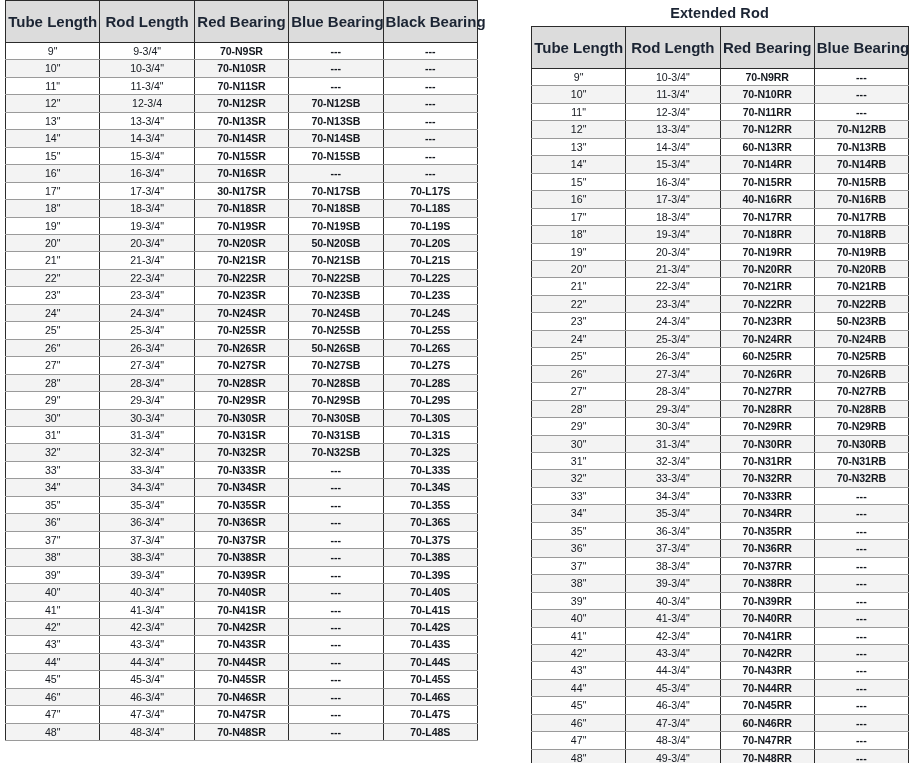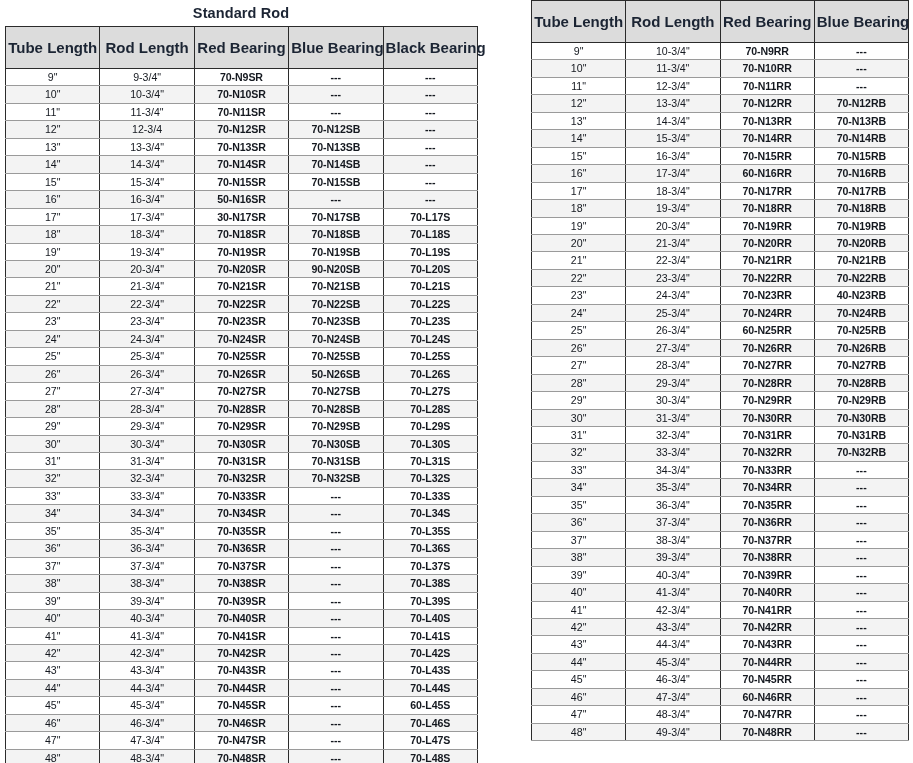--- a/index.html
+++ b/index.html
@@ -80,21 +80,20 @@
   td.c-len { font-weight: normal; font-size: 10.8px; }
   td.c-part { font-weight: bold; font-size: 10.4px; letter-spacing: -0.1px; }
   td.c-dash { font-weight: bold; font-size: 10.4px; letter-spacing: 0px; }
 </style>
 </head>
 <body>
 
 <div class="page">
 
   <div class="table-block standard">
-    <div class="chart-title">Standard Rod</div>
     <table class="spec">
       <colgroup>
           <col>
           <col>
           <col>
           <col>
           <col>
         </colgroup>
       <thead>
         <tr>
@@ -151,21 +150,21 @@
           <tr class="odd">
             <td class="c-len">15"</td>
             <td class="c-len">15-3/4"</td>
             <td class="c-part">70-N15SR</td>
             <td class="c-part">70-N15SB</td>
             <td class="c-dash">---</td>
           </tr>
           <tr class="even">
             <td class="c-len">16"</td>
             <td class="c-len">16-3/4"</td>
-            <td class="c-part">50-N16SR</td>
+            <td class="c-part">70-N16SR</td>
             <td class="c-dash">---</td>
             <td class="c-dash">---</td>
           </tr>
           <tr class="odd">
             <td class="c-len">17"</td>
             <td class="c-len">17-3/4"</td>
             <td class="c-part">30-N17SR</td>
             <td class="c-part">70-N17SB</td>
             <td class="c-part">70-L17S</td>
           </tr>
@@ -180,21 +179,21 @@
             <td class="c-len">19"</td>
             <td class="c-len">19-3/4"</td>
             <td class="c-part">70-N19SR</td>
             <td class="c-part">70-N19SB</td>
             <td class="c-part">70-L19S</td>
           </tr>
           <tr class="even">
             <td class="c-len">20"</td>
             <td class="c-len">20-3/4"</td>
             <td class="c-part">70-N20SR</td>
-            <td class="c-part">90-N20SB</td>
+            <td class="c-part">50-N20SB</td>
             <td class="c-part">70-L20S</td>
           </tr>
           <tr class="odd">
             <td class="c-len">21"</td>
             <td class="c-len">21-3/4"</td>
             <td class="c-part">70-N21SR</td>
             <td class="c-part">70-N21SB</td>
             <td class="c-part">70-L21S</td>
           </tr>
           <tr class="even">
@@ -356,21 +355,21 @@
             <td class="c-len">44-3/4"</td>
             <td class="c-part">70-N44SR</td>
             <td class="c-dash">---</td>
             <td class="c-part">70-L44S</td>
           </tr>
           <tr class="odd">
             <td class="c-len">45"</td>
             <td class="c-len">45-3/4"</td>
             <td class="c-part">70-N45SR</td>
             <td class="c-dash">---</td>
-            <td class="c-part">60-L45S</td>
+            <td class="c-part">70-L45S</td>
           </tr>
           <tr class="even">
             <td class="c-len">46"</td>
             <td class="c-len">46-3/4"</td>
             <td class="c-part">70-N46SR</td>
             <td class="c-dash">---</td>
             <td class="c-part">70-L46S</td>
           </tr>
           <tr class="odd">
             <td class="c-len">47"</td>
@@ -384,20 +383,21 @@
             <td class="c-len">48-3/4"</td>
             <td class="c-part">70-N48SR</td>
             <td class="c-dash">---</td>
             <td class="c-part">70-L48S</td>
           </tr>
         </tbody>
     </table>
   </div>
 
   <div class="table-block extended">
+    <div class="chart-title">Extended Rod</div>
     <table class="spec">
       <colgroup>
           <col>
           <col>
           <col>
           <col>
         </colgroup>
       <thead>
         <tr>
             <th>Tube Length</th>
@@ -427,39 +427,39 @@
           </tr>
           <tr class="even">
             <td class="c-len">12"</td>
             <td class="c-len">13-3/4"</td>
             <td class="c-part">70-N12RR</td>
             <td class="c-part">70-N12RB</td>
           </tr>
           <tr class="odd">
             <td class="c-len">13"</td>
             <td class="c-len">14-3/4"</td>
-            <td class="c-part">70-N13RR</td>
+            <td class="c-part">60-N13RR</td>
             <td class="c-part">70-N13RB</td>
           </tr>
           <tr class="even">
             <td class="c-len">14"</td>
             <td class="c-len">15-3/4"</td>
             <td class="c-part">70-N14RR</td>
             <td class="c-part">70-N14RB</td>
           </tr>
           <tr class="odd">
             <td class="c-len">15"</td>
             <td class="c-len">16-3/4"</td>
             <td class="c-part">70-N15RR</td>
             <td class="c-part">70-N15RB</td>
           </tr>
           <tr class="even">
             <td class="c-len">16"</td>
             <td class="c-len">17-3/4"</td>
-            <td class="c-part">60-N16RR</td>
+            <td class="c-part">40-N16RR</td>
             <td class="c-part">70-N16RB</td>
           </tr>
           <tr class="odd">
             <td class="c-len">17"</td>
             <td class="c-len">18-3/4"</td>
             <td class="c-part">70-N17RR</td>
             <td class="c-part">70-N17RB</td>
           </tr>
           <tr class="even">
             <td class="c-len">18"</td>
@@ -488,21 +488,21 @@
           <tr class="even">
             <td class="c-len">22"</td>
             <td class="c-len">23-3/4"</td>
             <td class="c-part">70-N22RR</td>
             <td class="c-part">70-N22RB</td>
           </tr>
           <tr class="odd">
             <td class="c-len">23"</td>
             <td class="c-len">24-3/4"</td>
             <td class="c-part">70-N23RR</td>
-            <td class="c-part">40-N23RB</td>
+            <td class="c-part">50-N23RB</td>
           </tr>
           <tr class="even">
             <td class="c-len">24"</td>
             <td class="c-len">25-3/4"</td>
             <td class="c-part">70-N24RR</td>
             <td class="c-part">70-N24RB</td>
           </tr>
           <tr class="odd">
             <td class="c-len">25"</td>
             <td class="c-len">26-3/4"</td>

